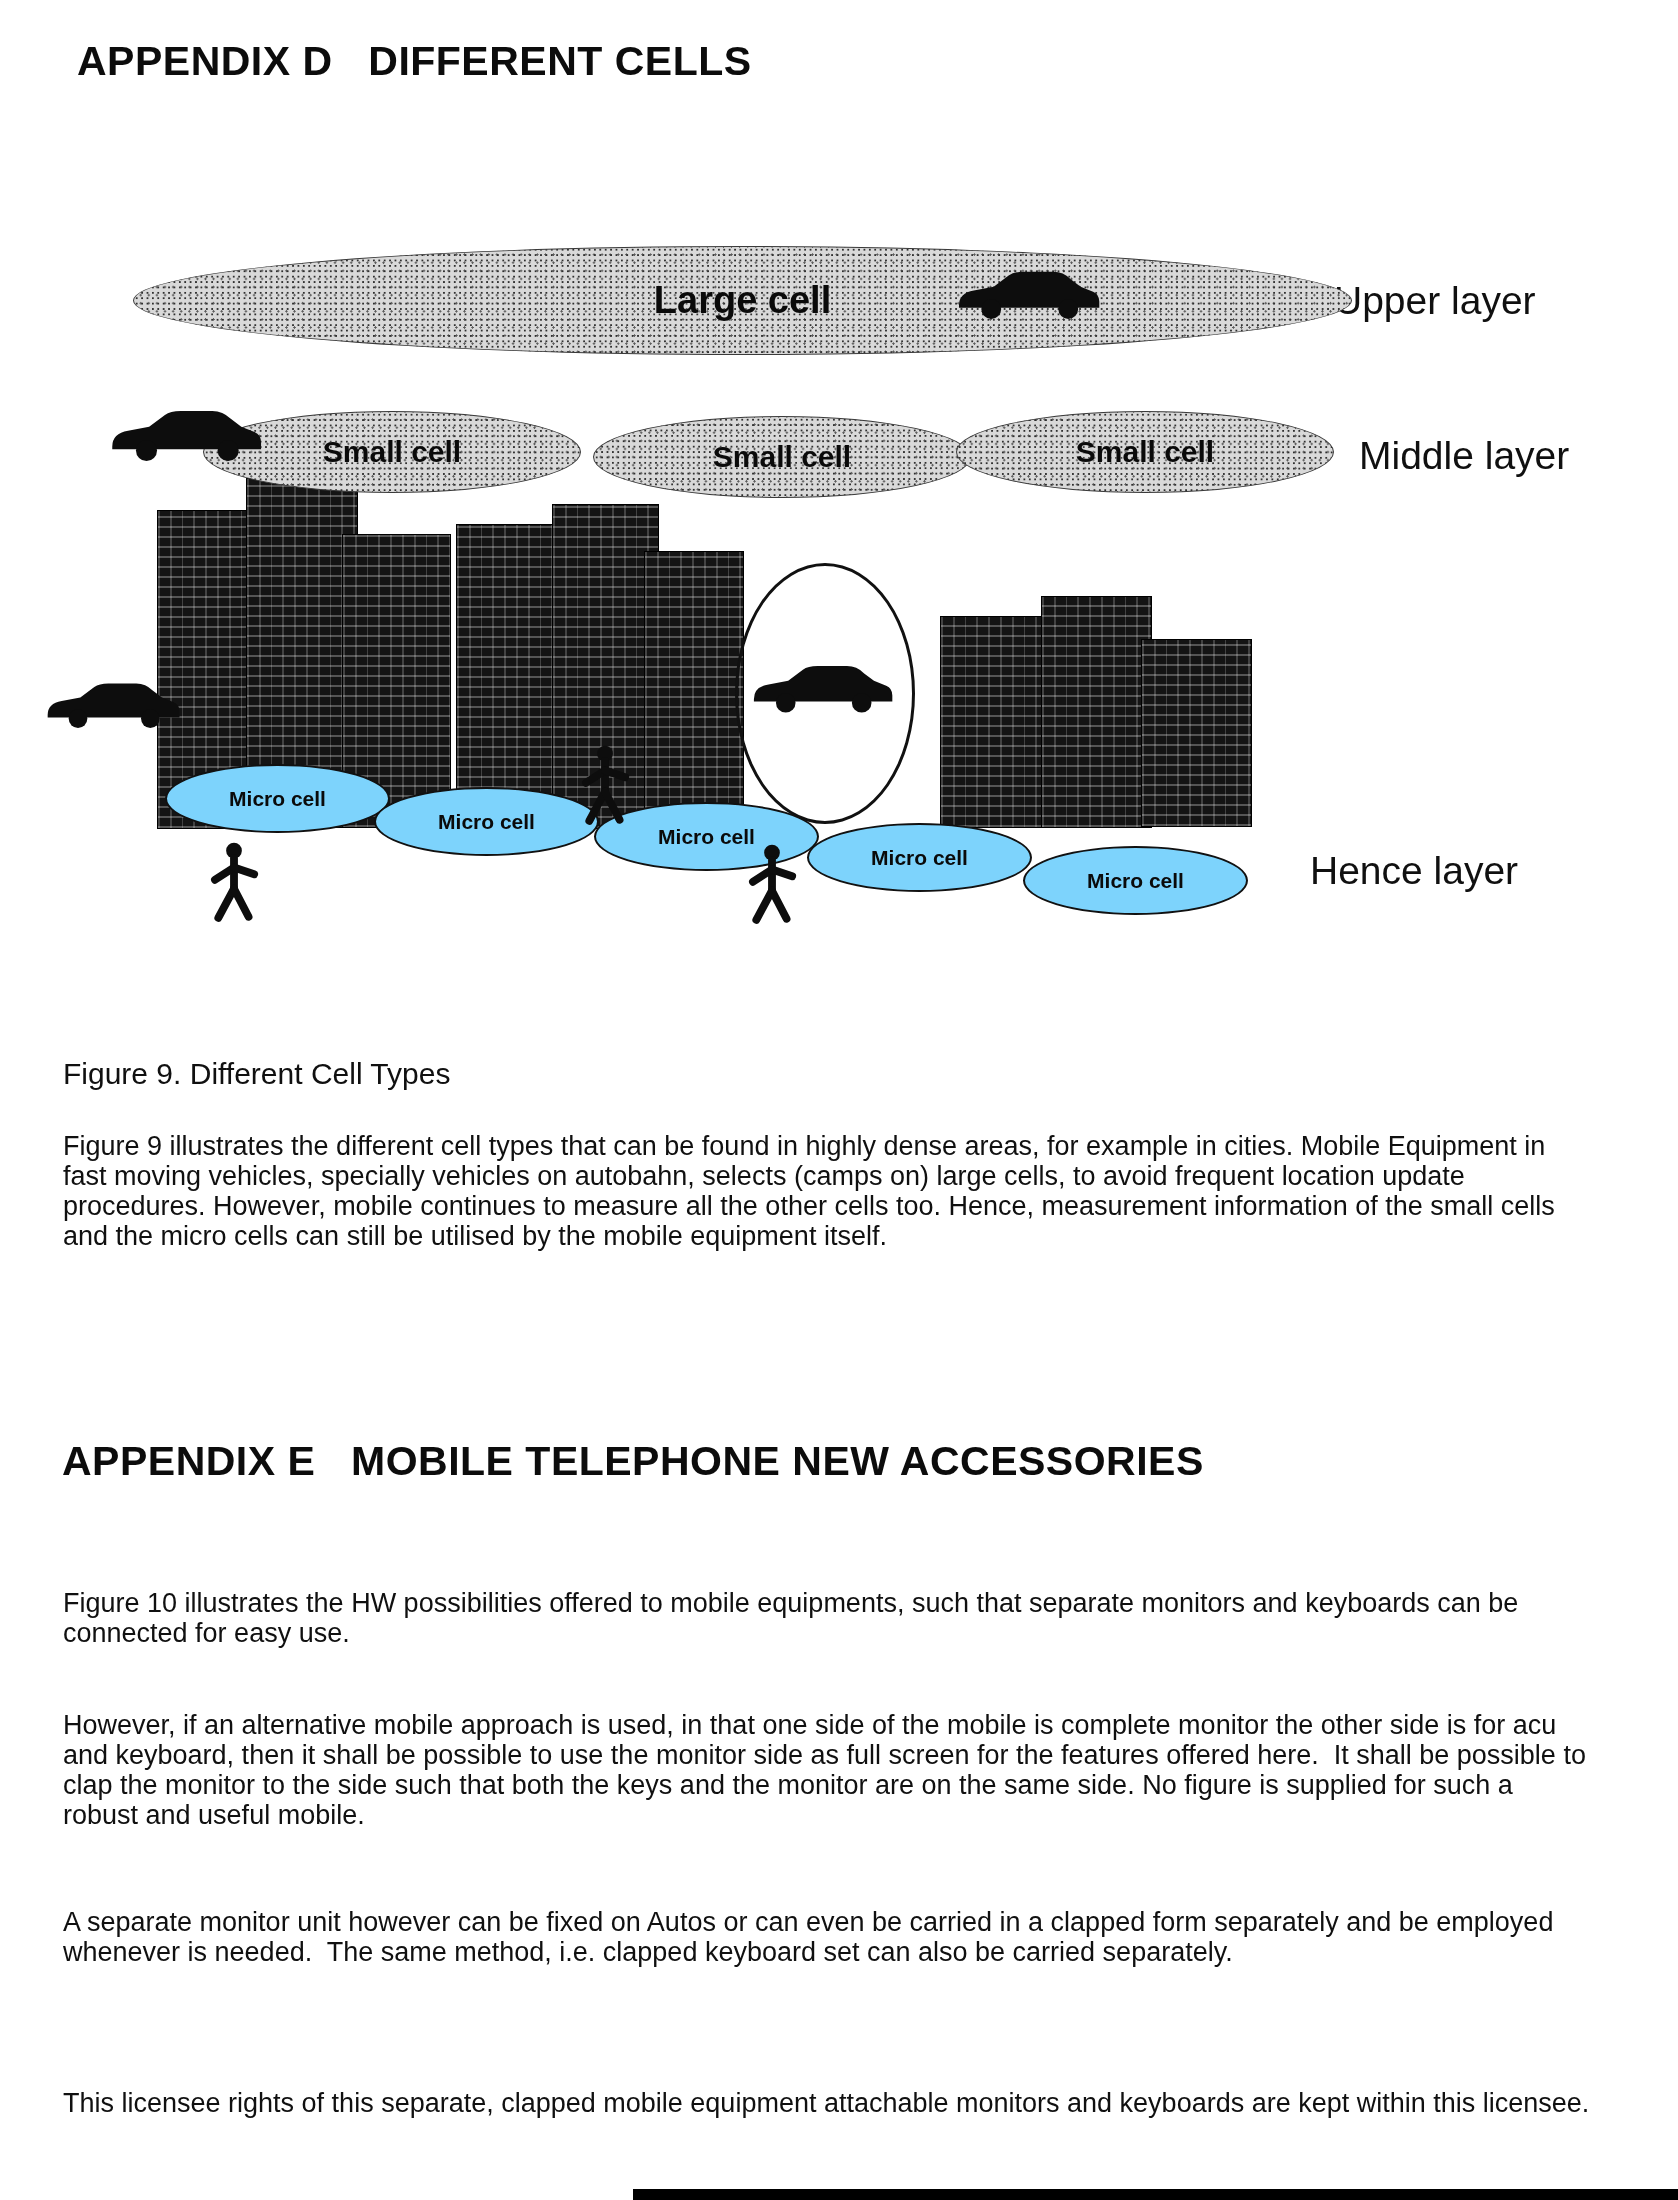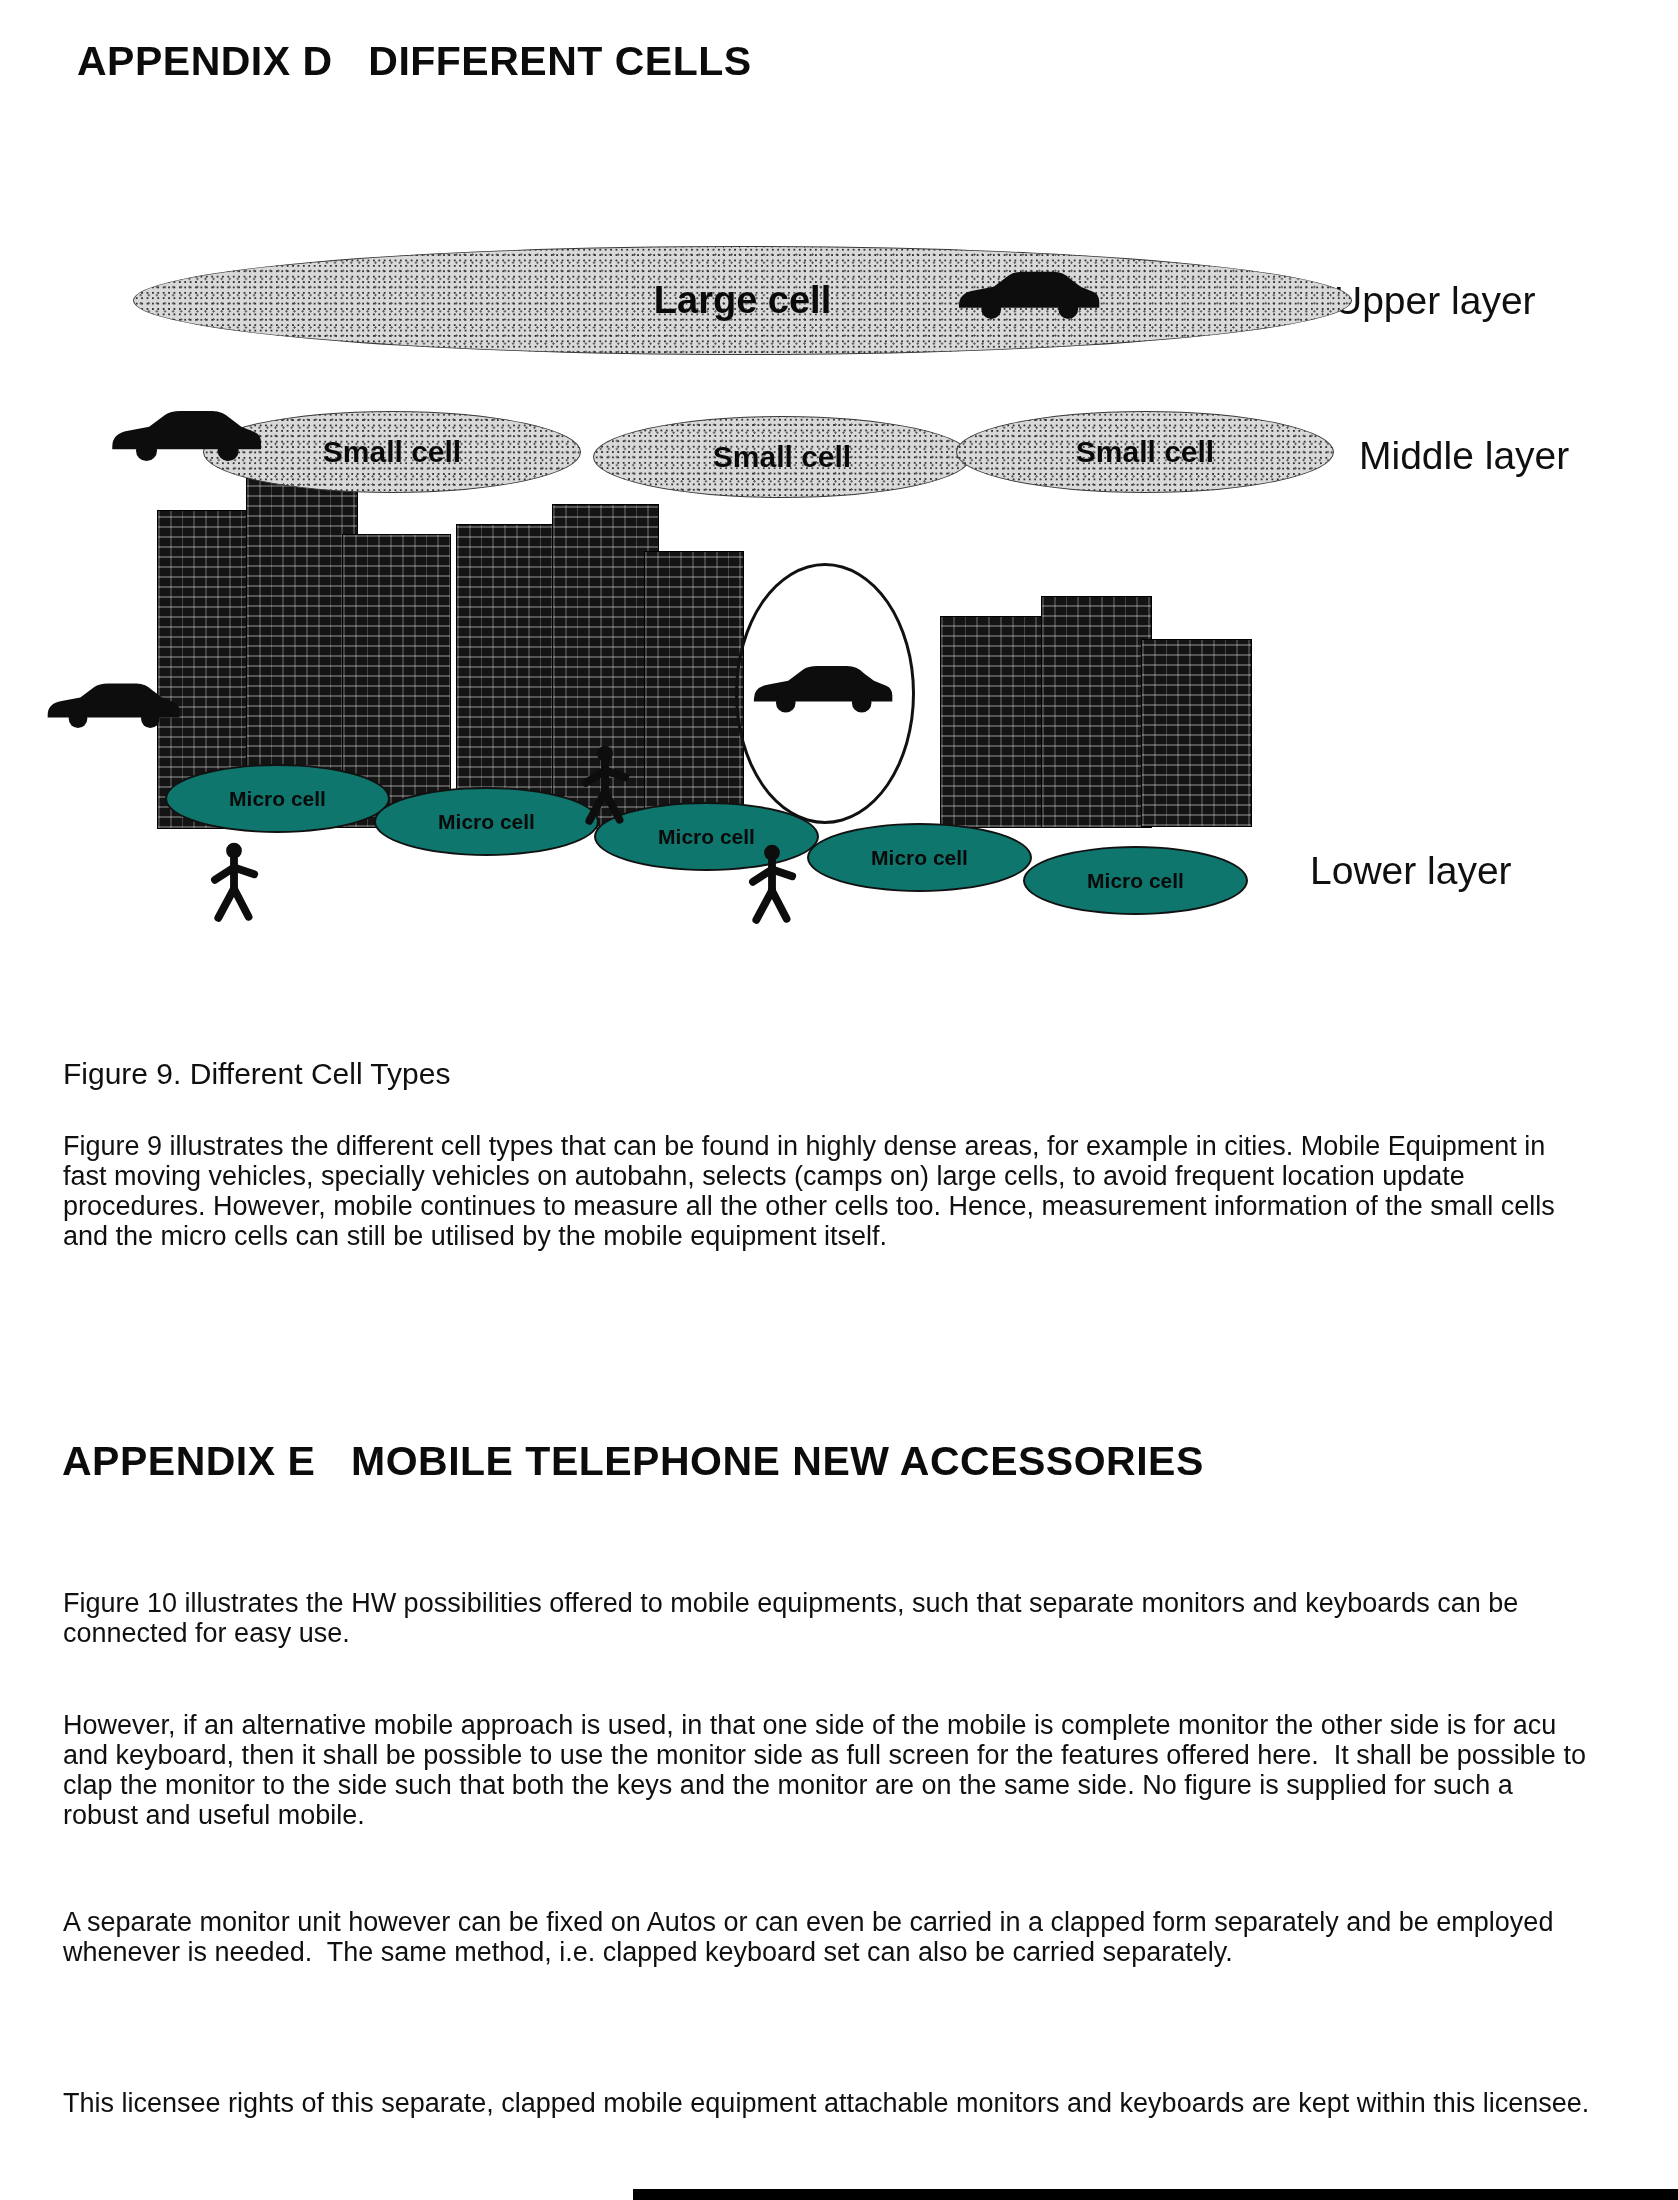--- a/index.html
+++ b/index.html
@@ -76,21 +76,21 @@
     background-color: #141414;
     background-image:
       repeating-linear-gradient(0deg, rgba(255,255,255,0.28) 0 1.8px, transparent 1.8px 10px),
       repeating-linear-gradient(90deg, rgba(255,255,255,0.20) 0 1.8px, transparent 1.8px 11.8px);
     outline: 0.9px solid #000;
   }
   .micro-ellipse {
     position: absolute;
     border-radius: 50%;
     border: 2.7px solid #111;
-    background: #0f766e;
+    background: #7dd3fc;
     display: flex;
     align-items: center;
     justify-content: center;
     z-index: 6;
   }
   .micro-label {
     font-size: 21px;
     font-weight: bold;
     color: #0a0a0a;
   }
@@ -192,21 +192,21 @@
     </div>
     <div class="micro-ellipse" style="left:594px; top:802px; width:221px; height:65px;">
       <span class="micro-label">Micro cell</span>
     </div>
     <div class="micro-ellipse" style="left:807px; top:823px; width:221px; height:65px;">
       <span class="micro-label">Micro cell</span>
     </div>
     <div class="micro-ellipse" style="left:1023px; top:846px; width:221px; height:65px;">
       <span class="micro-label">Micro cell</span>
     </div>
-    <div class="layer-label" style="left:1310px; top:849px;">Lower layer</div>
+    <div class="layer-label" style="left:1310px; top:849px;">Hence layer</div>
 
     <svg class="person" style="left:206px; top:837px;" width="56" height="90" viewBox="0 0 50 72">
         <use href="#person-shape"></use>
       </svg>
     <svg class="person" style="left:577px; top:740px;" width="56" height="90" viewBox="0 0 50 72">
         <use href="#person-shape"></use>
       </svg>
     <svg class="person" style="left:744px; top:839px;" width="56" height="90" viewBox="0 0 50 72">
         <use href="#person-shape"></use>
       </svg>

